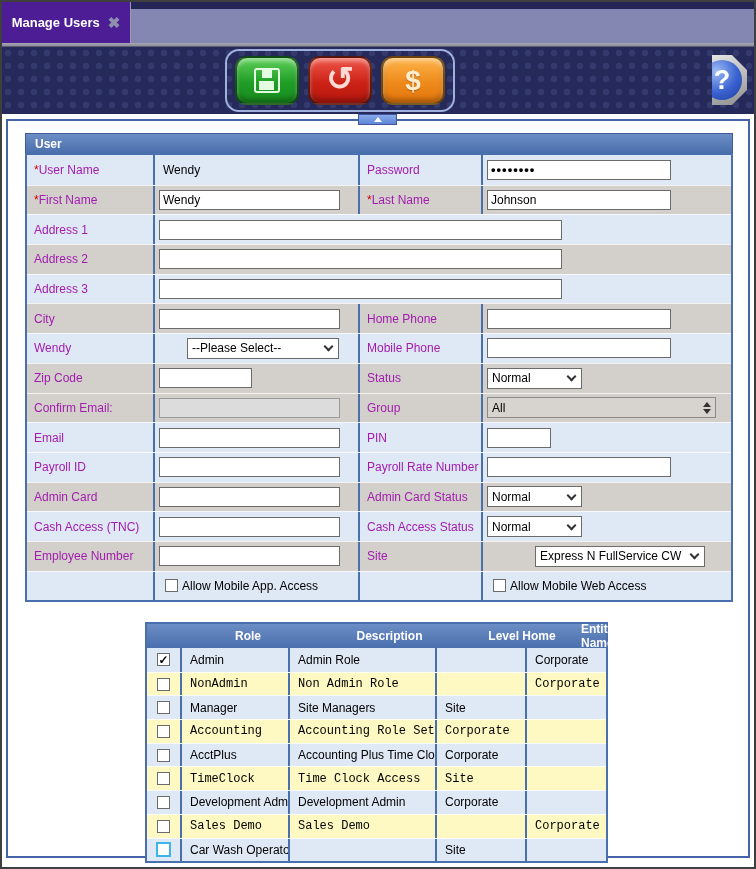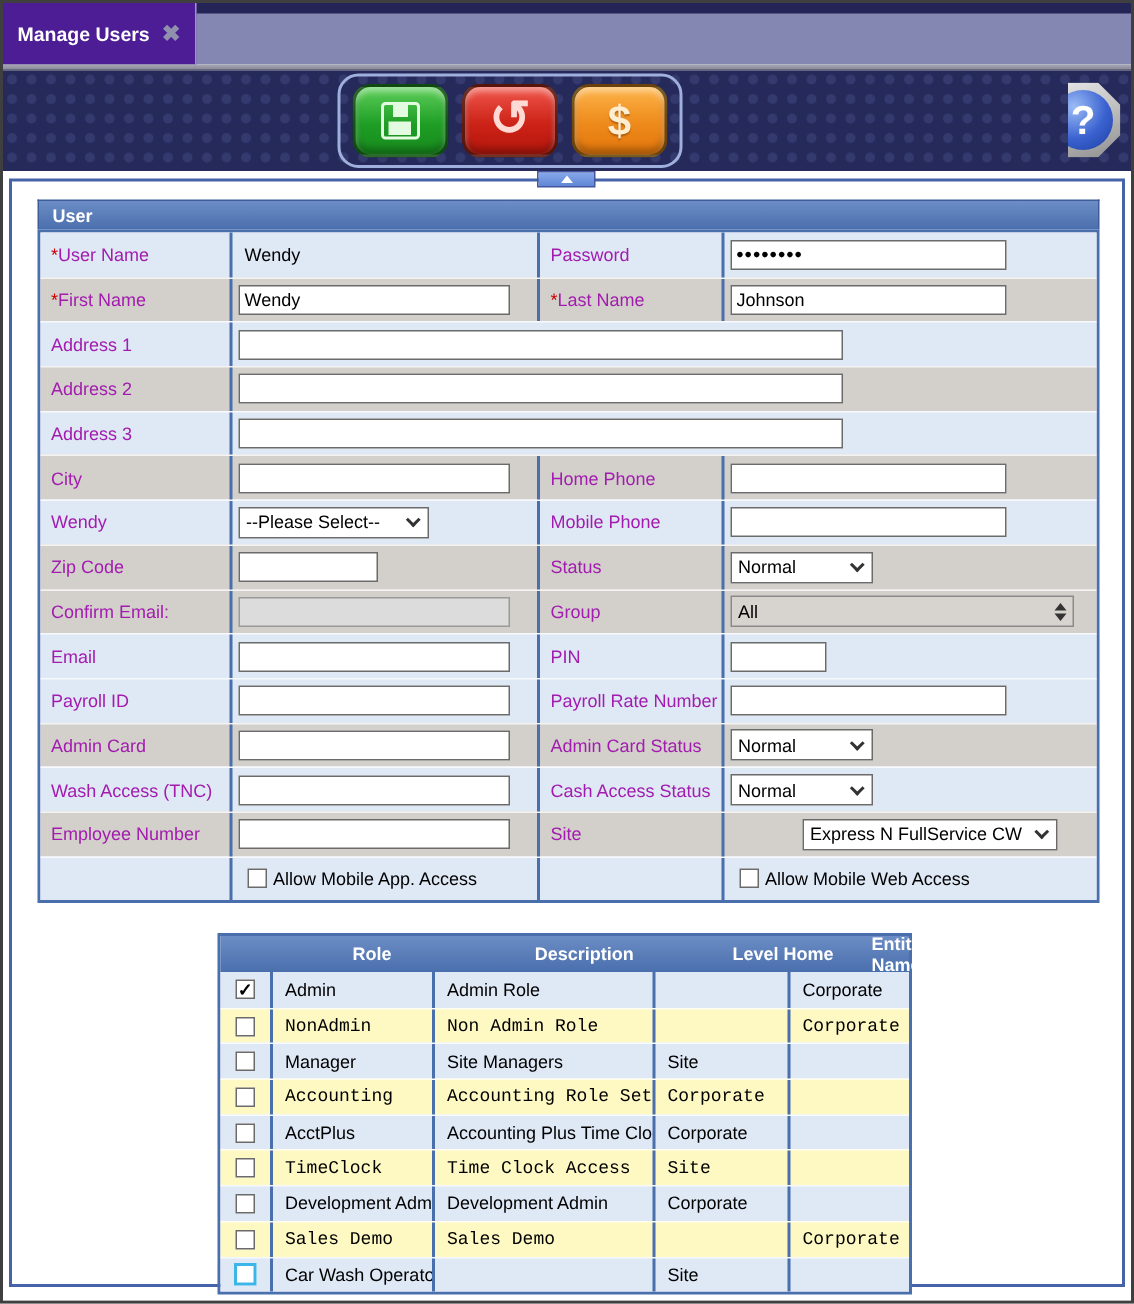--- a/index.html
+++ b/index.html
@@ -246,21 +246,21 @@
             </div>
             <div class="cell c3 vl">
               <div class="inputbox" style="width: 184px;"></div>
             </div>
           </div>
           <div class="form-row odd">
             <div class="cell c0">
               <div class="lbl-text">Wendy</div>
             </div>
             <div class="cell c1 vl">
-              <div class="selectbox" style="width: 127px;">
+              <div class="selectbox" style="width: 152px; margin-left: 28px;">
                 <div class="sel-val">--Please Select--</div>
                 <div class="chev"></div>
               </div>
             </div>
             <div class="cell c2 vl">
               <div class="lbl-text">Mobile Phone</div>
             </div>
             <div class="cell c3 vl">
               <div class="inputbox" style="width: 184px;"></div>
             </div>
@@ -342,21 +342,21 @@
             </div>
             <div class="cell c3 vl">
               <div class="selectbox" style="width: 95px;">
                 <div class="sel-val">Normal</div>
                 <div class="chev"></div>
               </div>
             </div>
           </div>
           <div class="form-row odd">
             <div class="cell c0">
-              <div class="lbl-text">Wash Access (TNC)</div>
+              <div class="lbl-text">Cash Access (TNC)</div>
             </div>
             <div class="cell c1 vl">
               <div class="inputbox" style="width: 181px;"></div>
             </div>
             <div class="cell c2 vl">
               <div class="lbl-text">Cash Access Status</div>
             </div>
             <div class="cell c3 vl">
               <div class="selectbox" style="width: 95px;">
                 <div class="sel-val">Normal</div>

